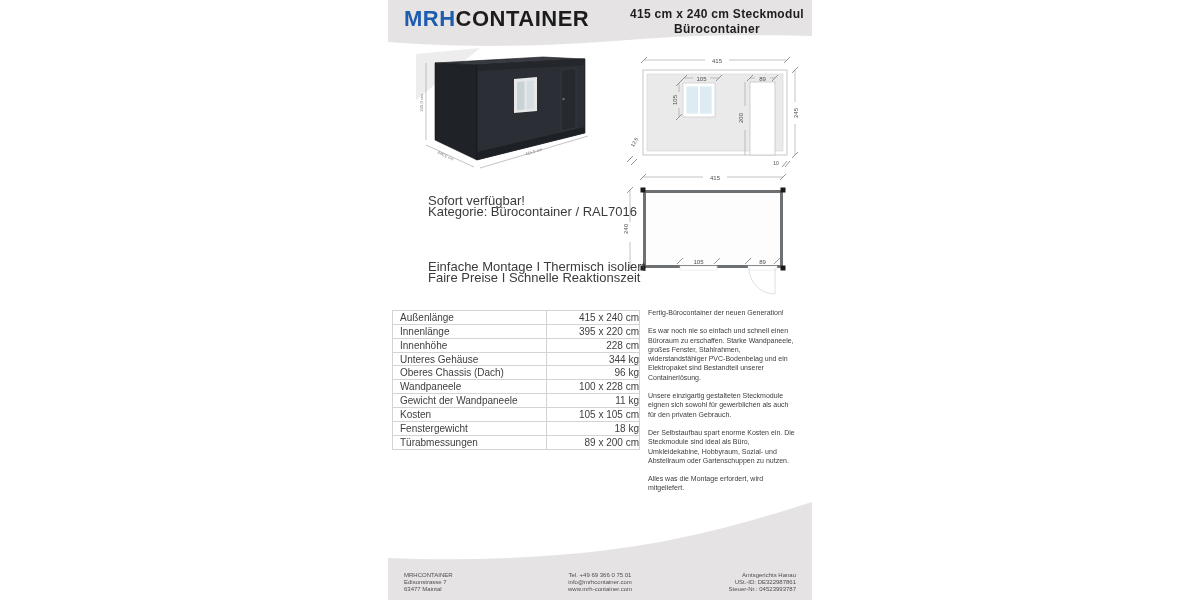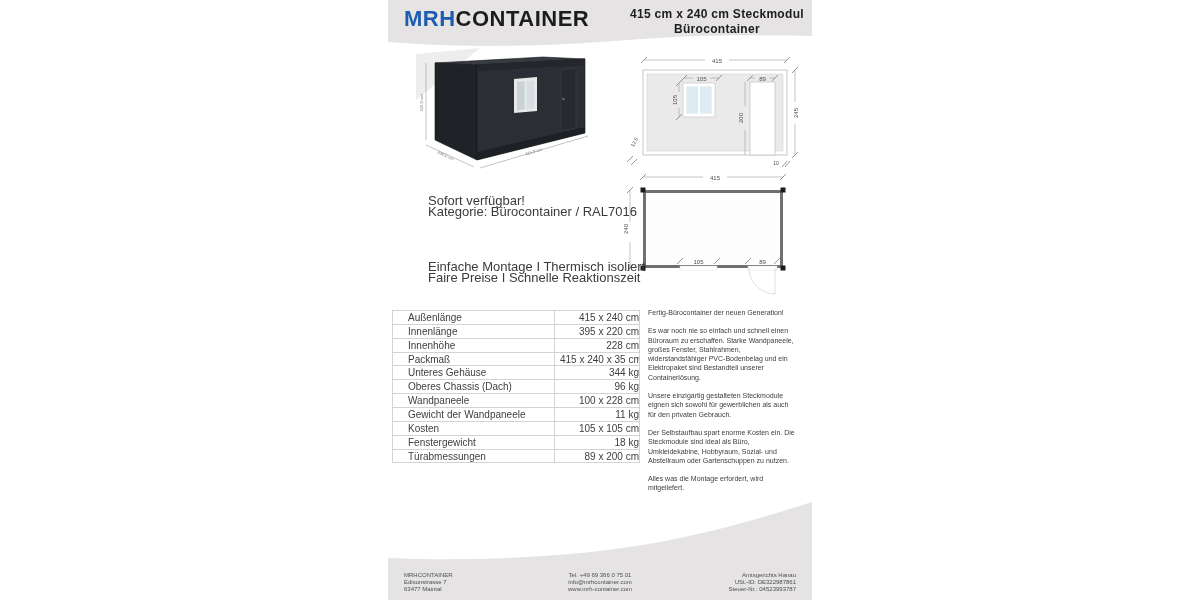--- a/index.html
+++ b/index.html
@@ -21,21 +21,21 @@
   svg.elev   { position:absolute; left:235px; top:44px; width:180px; height:126px; }
   svg.plan   { position:absolute; left:235px; top:166px; width:180px; height:134px; }
 
   .smalltext { position:absolute; left:40px; font-size:13px; color:#3b3b3a; line-height:10.5px; }
   .intro { top:196px; }
   .features { top:262px; }
 
   
   .specs { position:absolute; left:4px; top:310px; width:248px; border:1px solid #d3d3d3; border-bottom:none; background:#fff; }
   .trow { display:flex; height:13.86px; border-bottom:1px solid #d3d3d3; font-size:10px; color:#3e3e3d; }
-  .tlabel { width:154px; border-right:1px solid #d3d3d3; padding:1px 0 0 7px; overflow:hidden; white-space:nowrap;margin-left:8px; }
+  .tlabel { width:154px; border-right:1px solid #d3d3d3; padding:1px 0 0 7px; overflow:hidden; white-space:nowrap; }
   .tvalue { flex:1; padding:1px 0 0 5px; overflow:hidden; white-space:nowrap;text-align:right; }
 
   
   .desc { position:absolute; left:260px; top:308px; width:150px; font-size:7px; color:#3c3c3b; line-height:9.3px; }
   .desc p { margin-bottom:9px; }
 
   
   svg.swoosh { position:absolute; left:0; top:500px; width:424px; height:100px; }
   .footer-text { position:absolute; top:572px; font-size:6px; line-height:7.2px; color:#4f4f4e; }
   .f-address { left:16px; text-align:left; }
@@ -201,24 +201,20 @@
         </div>
       <div class="trow">
           <div class="tlabel">Innenlänge</div>
           <div class="tvalue">395 x 220 cm</div>
         </div>
       <div class="trow">
           <div class="tlabel">Innenhöhe</div>
           <div class="tvalue">228 cm</div>
         </div>
       <div class="trow">
-          <div class="tlabel">Packmaß</div>
-          <div class="tvalue">415 x 240 x 35 cm</div>
-        </div>
-      <div class="trow">
           <div class="tlabel">Unteres Gehäuse</div>
           <div class="tvalue">344 kg</div>
         </div>
       <div class="trow">
           <div class="tlabel">Oberes Chassis (Dach)</div>
           <div class="tvalue">96 kg</div>
         </div>
       <div class="trow">
           <div class="tlabel">Wandpaneele</div>
           <div class="tvalue">100 x 228 cm</div>

